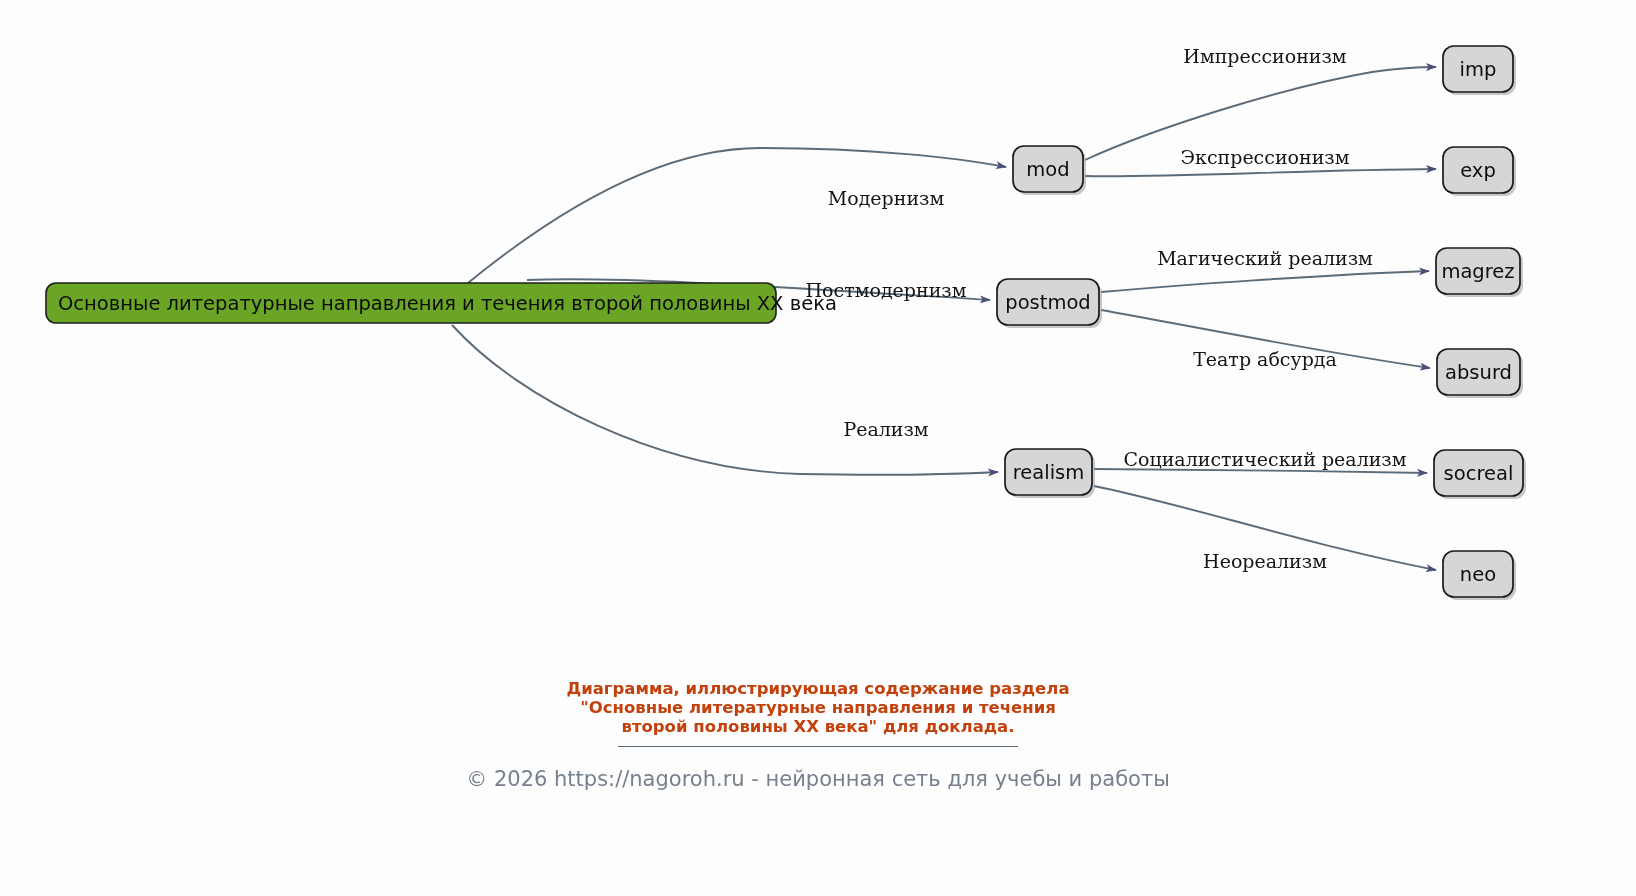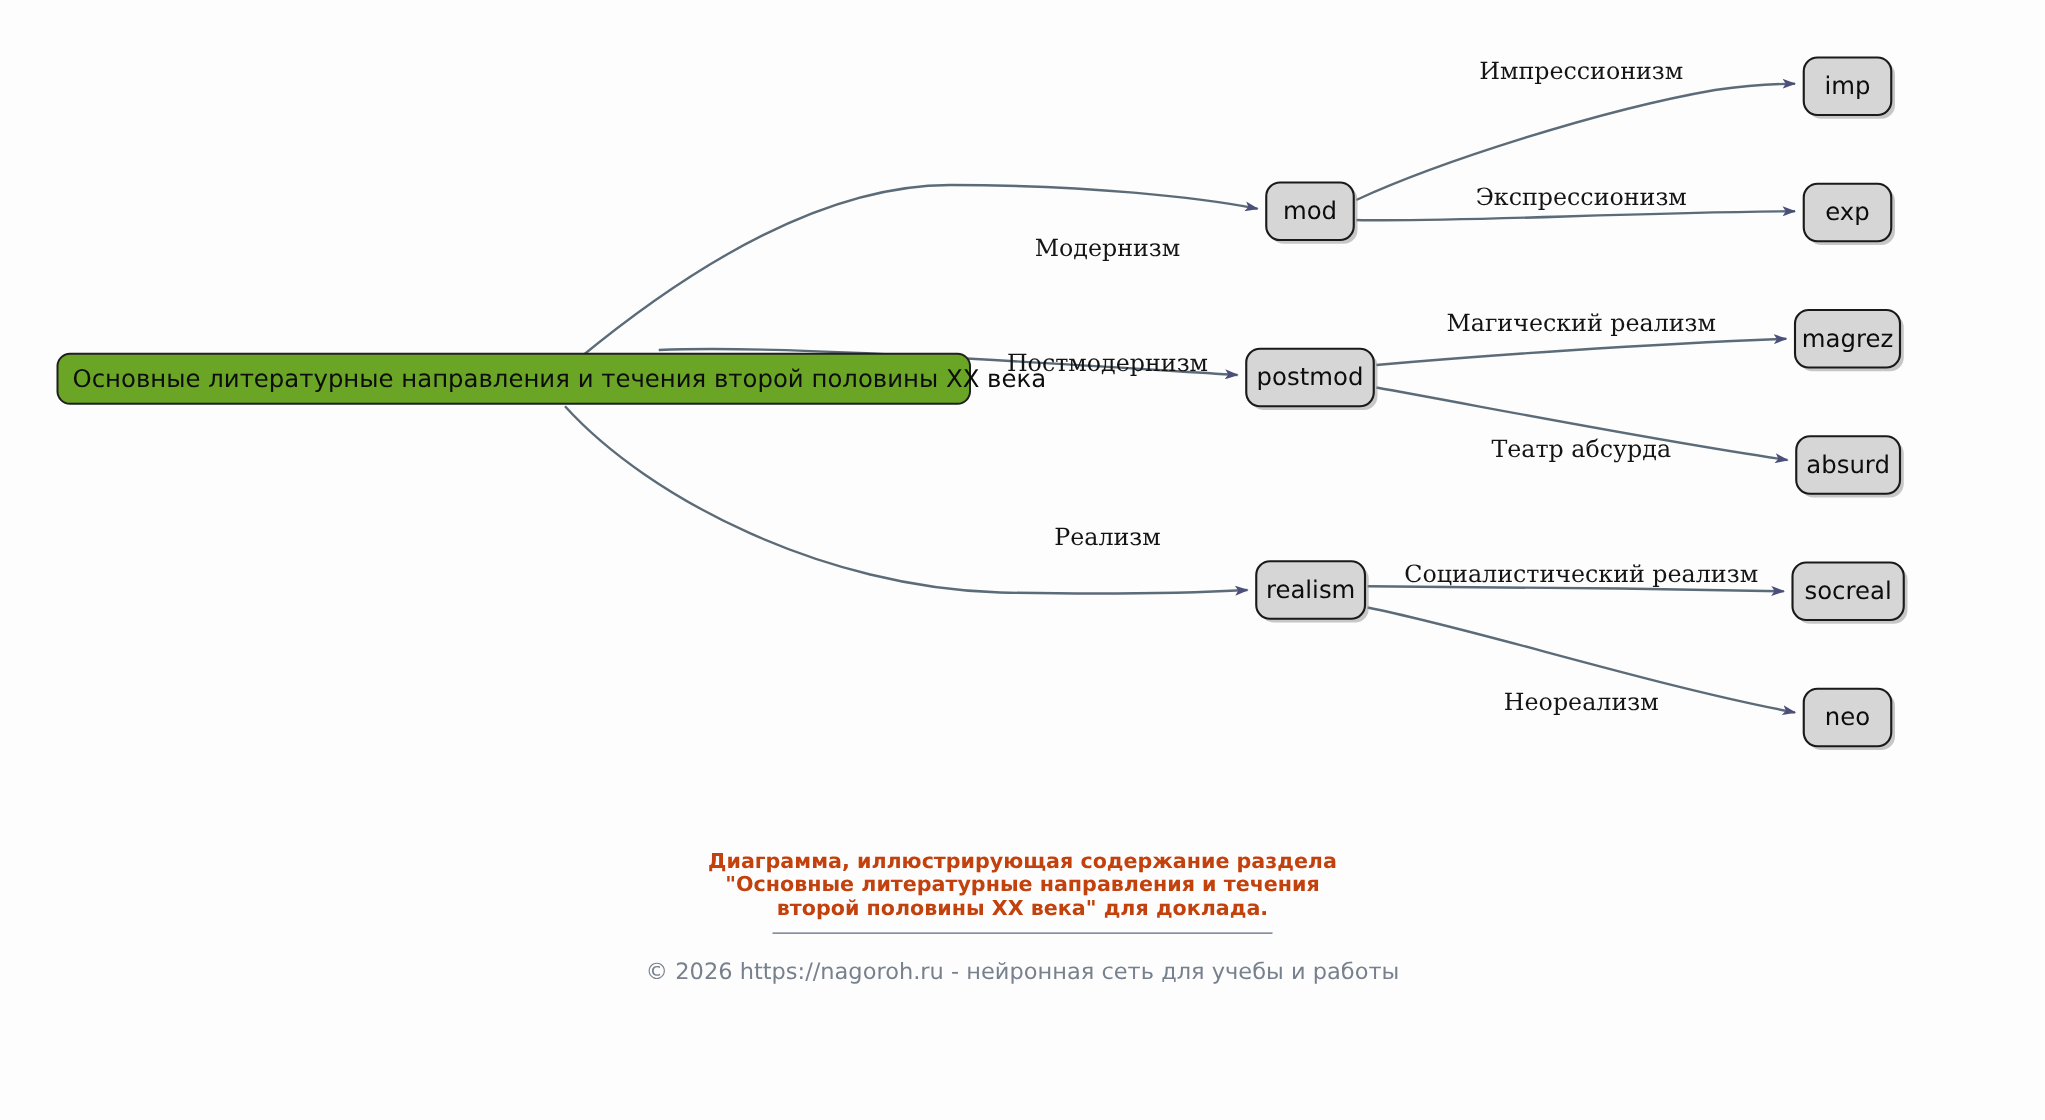--- a/index.html
+++ b/index.html
@@ -78,21 +78,21 @@
     transform: translateX(-50%);
     width: 400px;
     border-top: 1.6px solid #5b6b7d;
   }
   .footer-copy {
     position: absolute;
     left: 0;
     width: 1636px;
     text-align: center;
     font-family: "DejaVu Sans", "Liberation Sans", sans-serif;
-    font-size: 18px;
+    font-size: 21px;
     color: #77818d;
   }
 </style>
 </head>
 <body>
 
 <svg id="canvas" viewBox="0 0 1636 896" xmlns="http://www.w3.org/2000/svg">
   <defs>
     <marker id="arrowhead" markerWidth="11" markerHeight="8" refX="10" refY="4" orient="auto" markerUnits="userSpaceOnUse">
       <path d="M0,0 L11,4 L0,8 L2.6,4 Z" fill="#4b4f7a"></path>

